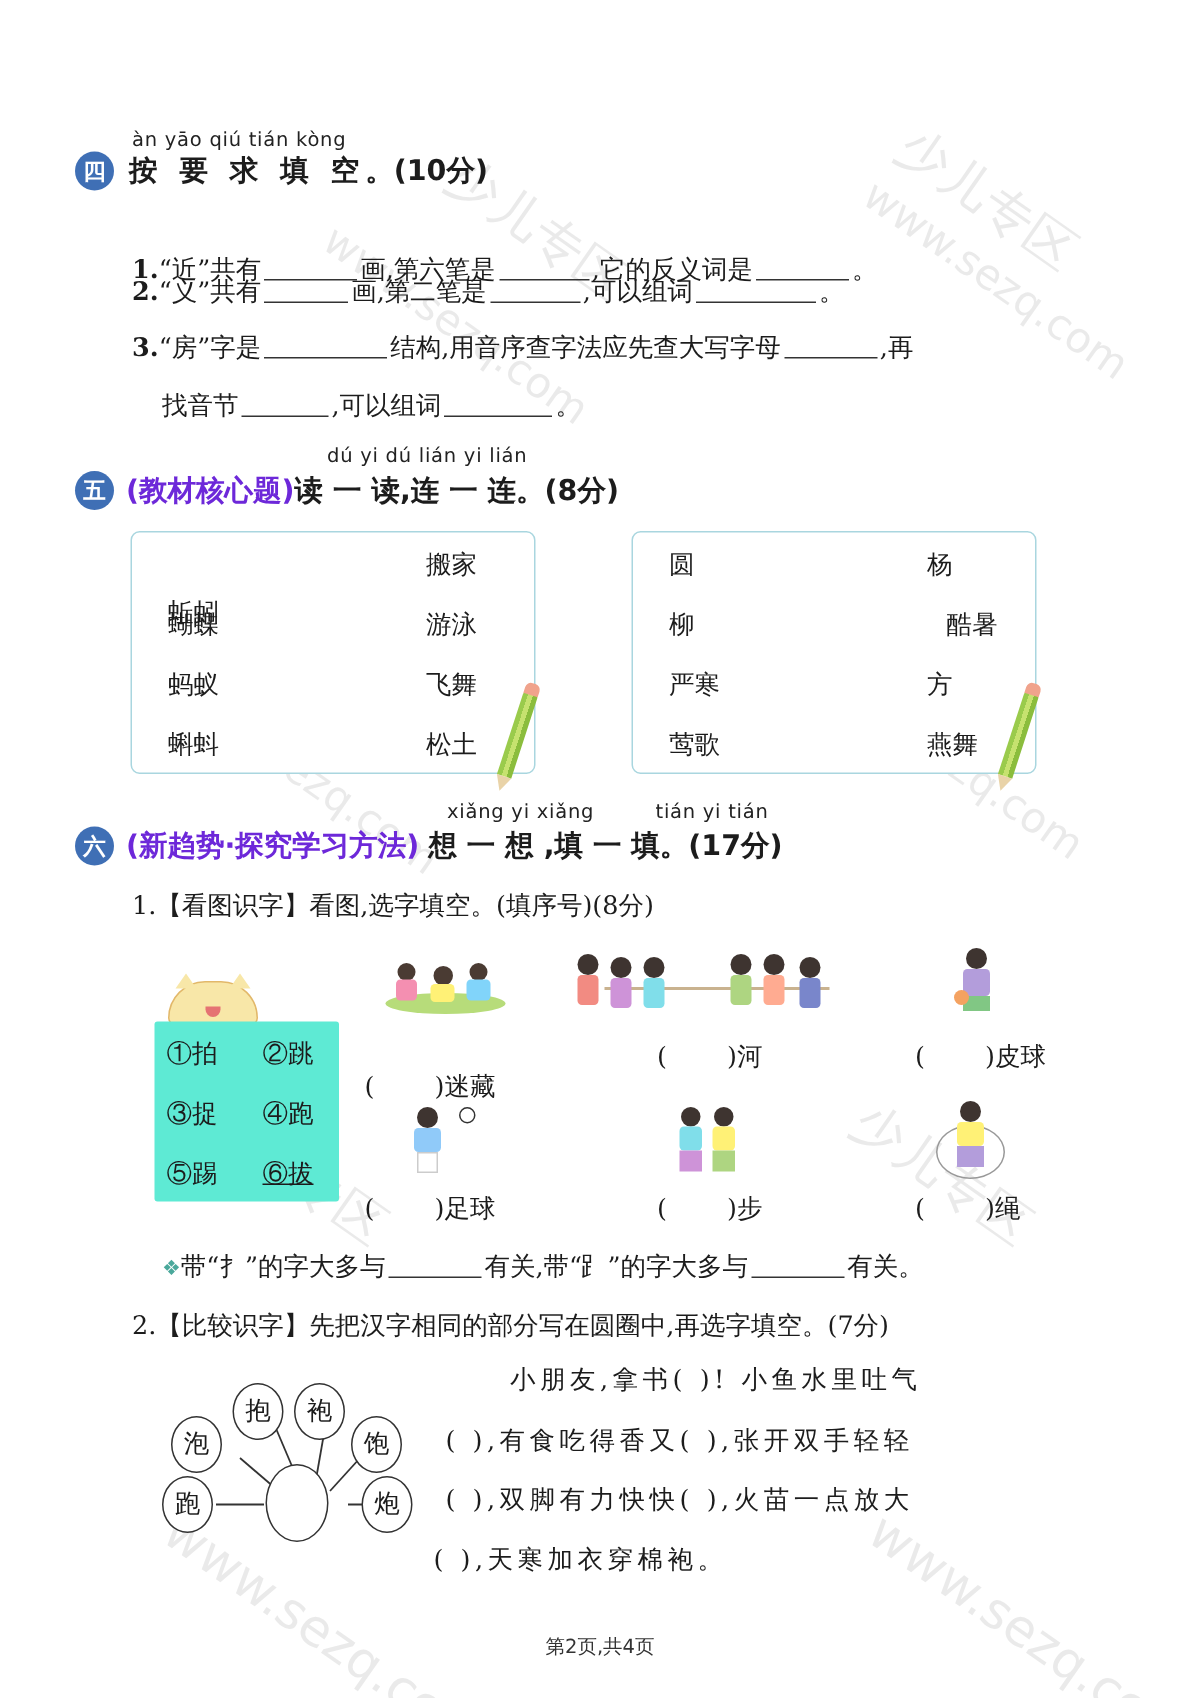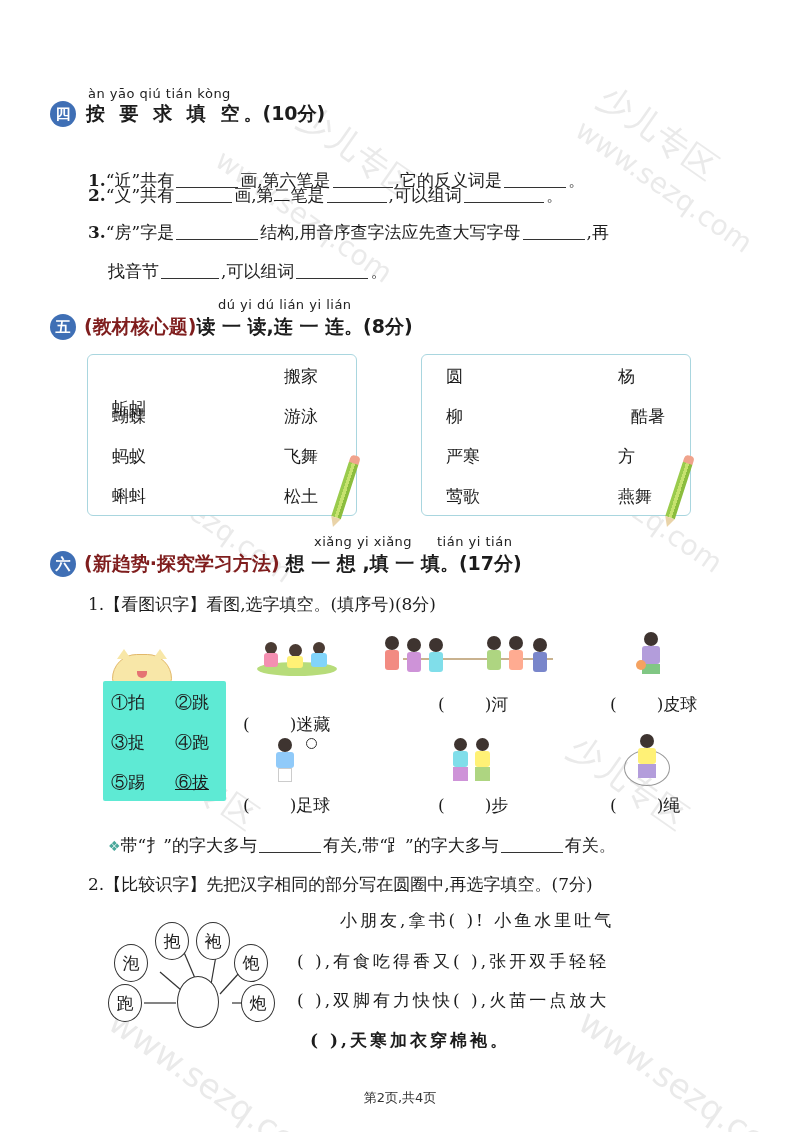--- a/index.html
+++ b/index.html
@@ -15,21 +15,21 @@
   }
   .sec-num {
     position: absolute; width: 26px; height: 26px; border-radius: 50%;
     background: #3f6fb5; color: #fff; font-family: "DejaVu Sans", sans-serif;
     font-size: 15px; line-height: 26px; text-align: center; font-weight: bold;
   }
   .sec-title {
     position: absolute; font-size: 19px; font-weight: bold; white-space: nowrap;
     font-family: "DejaVu Sans", "Liberation Sans", sans-serif;
   }
-  .tag-orange { color: #7f1d1d; text-align: right; }
+  .tag-orange { color: #6d28d9; text-align: right; }
   .line {
     position: absolute; font-size: 17px; white-space: nowrap; line-height: 24px;
   }
   .blank {
     display: inline-block; border-bottom: 1px solid #333; height: 18px;
     vertical-align: -2px; margin: 0 2px;
   }
   .num { font-weight: bold; }
   .box {
     position: absolute; border: 1.5px solid #a9d6df; border-radius: 6px; background: #fff;
@@ -133,21 +133,21 @@
   <span class="word" style="left:24px;top:50px;">柳</span>
   <span class="word" style="left:24px;top:90px;">严寒</span>
   <span class="word" style="left:24px;top:130px;">莺歌</span>
   <span class="word" style="left:196px;top:10px;">杨</span>
   <span class="word" style="left:196px;top:50px;padding-left:13px;">酷暑</span>
   <span class="word" style="left:196px;top:90px;">方</span>
   <span class="word" style="left:196px;top:130px;">燕舞</span>
   <div class="pencil" style="left:252px;top:106px;"></div>
 </div>
 
-<div class="pinyin" style="left:314px;top:534px;">xiǎng  yi  xiǎng</div>
+<div class="pinyin" style="left:298px;top:534px;">xiǎng  yi  xiǎng</div>
 <div class="pinyin" style="left:437px;top:534px;">tián  yi  tián</div>
 <div class="sec-num" style="left:50px;top:551px;">六</div>
 <div class="sec-title" style="left:84px;top:551px;">
   <span class="tag-orange">(新趋势·探究学习方法)</span><span style="margin-left:6px;">想 一 想 ,填 一 填</span><span>。(17分)</span>
 </div>
 
 <div class="line" style="left:88px;top:592px;">1.【看图识字】看图,选字填空。(填序号)(8分)</div>
 
 <div style="position:absolute;left:112px;top:654px;width:60px;height:30px;background:#f8e7a8;border-radius:28px 28px 6px 6px;border:1px solid #e2b86a;">
   <div style="position:absolute;left:4px;top:-6px;width:0;height:0;border-left:7px solid transparent;border-right:7px solid transparent;border-bottom:10px solid #f8e7a8;"></div>
@@ -244,15 +244,15 @@
 <div class="circle" style="left:155px;top:922px;width:34px;height:38px;line-height:36px;">抱</div>
 <div class="circle" style="left:196px;top:922px;width:34px;height:38px;line-height:36px;">袍</div>
 <div class="circle" style="left:234px;top:944px;width:34px;height:38px;line-height:36px;">饱</div>
 <div class="circle" style="left:108px;top:984px;width:34px;height:38px;line-height:36px;">跑</div>
 <div class="circle" style="left:241px;top:984px;width:34px;height:38px;line-height:36px;">炮</div>
 <div class="circle" style="left:177px;top:976px;width:42px;height:52px;"></div>
 
 <div class="line" style="left:340px;top:908px;letter-spacing:3px;">小朋友,拿书(      )! 小鱼水里吐气</div>
 <div class="line" style="left:297px;top:949px;letter-spacing:3px;">(      ),有食吃得香又(      ),张开双手轻轻</div>
 <div class="line" style="left:297px;top:988px;letter-spacing:3px;">(      ),双脚有力快快(      ),火苗一点放大</div>
-<div class="line" style="left:310px;top:1028px;letter-spacing:3px;font-weight:bold;">(      ),天寒加衣穿棉袍。</div>
+<div class="line" style="left:289px;top:1028px;letter-spacing:3px;">(      ),天寒加衣穿棉袍。</div>
 
 <div class="footer">第2页,共4页</div>
 
 </body></html>

